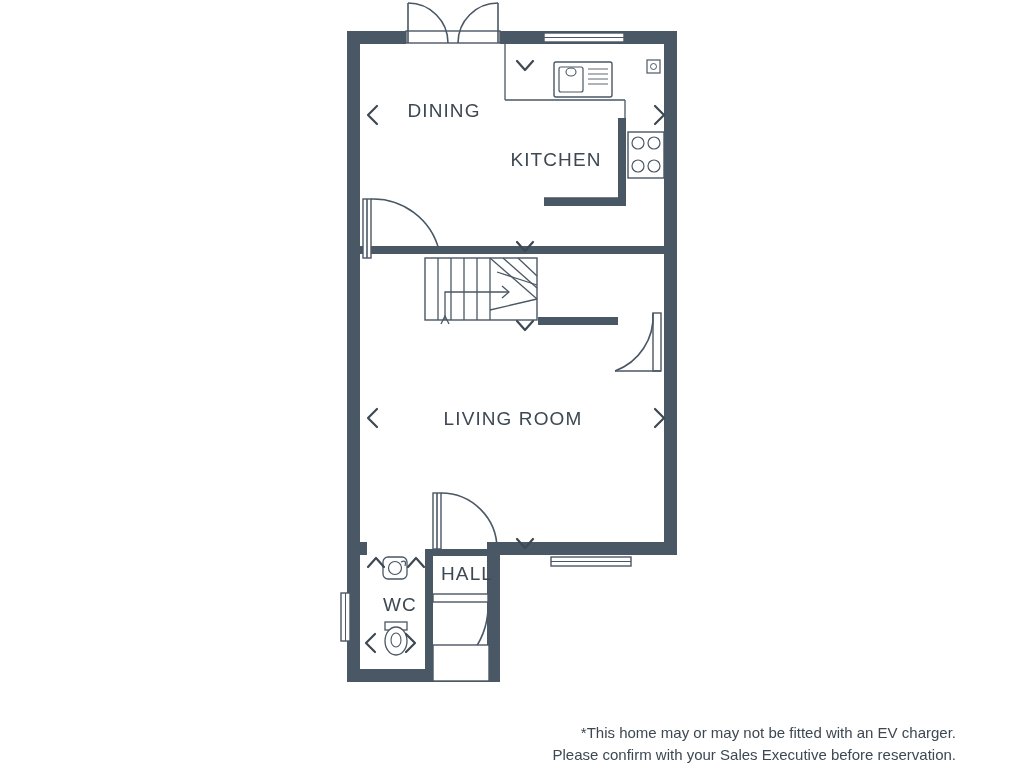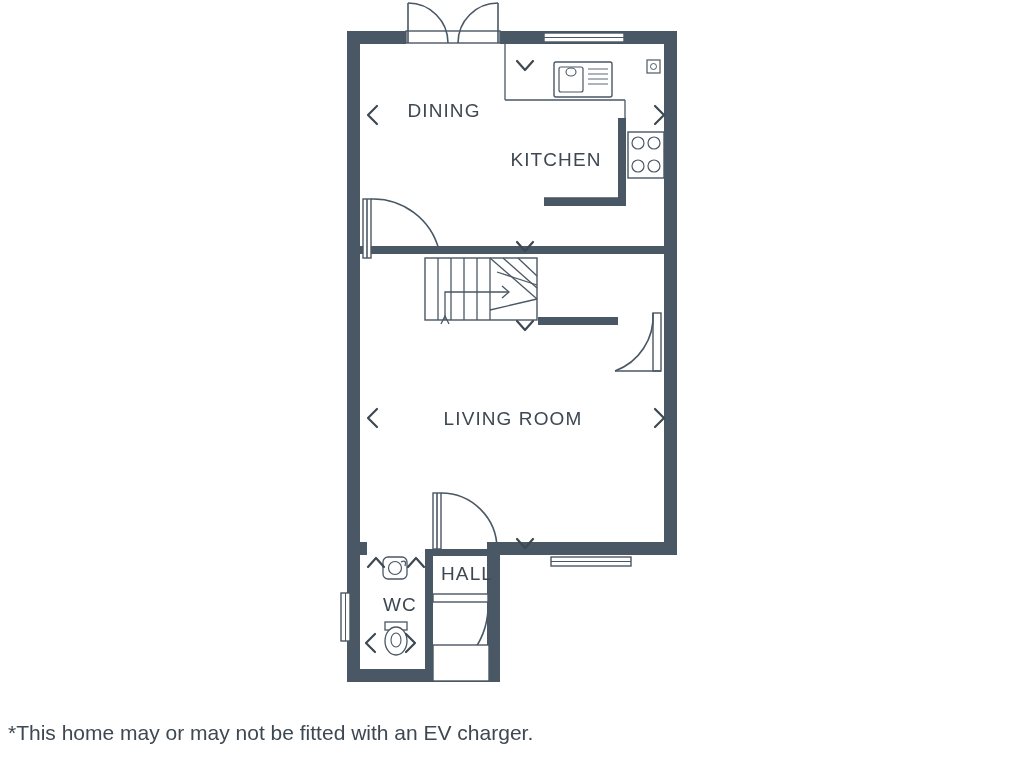--- a/index.html
+++ b/index.html
@@ -33,22 +33,22 @@
     font-family: "Liberation Sans", sans-serif;
     font-size: 19px;
     letter-spacing: 1.1px;
     fill: #3d4852;
   }
   .footnote {
     position: absolute;
     left: 0;
     top: 722px;
     width: 948px;
-    text-align: left;
-    font-size: 21px;
+    text-align: right;
+    font-size: 15px;
     line-height: 22px;
     color: #3d4852;
     font-family: "Liberation Sans", sans-serif;
   }
   .footnote div { white-space: nowrap; }
 </style>
 </head>
 <body>
 
 <div id="floorplan-root">
@@ -217,15 +217,16 @@
 
     <text class="room-label" text-anchor="middle" x="436" y="117">DINING</text>
     <text class="room-label" text-anchor="middle" x="548" y="166">KITCHEN</text>
     <text class="room-label" text-anchor="middle" x="505" y="425">LIVING ROOM</text>
     <text class="room-label" text-anchor="middle" x="459" y="580">HALL</text>
     <text class="room-label" text-anchor="middle" x="392" y="611">WC</text>
   </svg>
 
   <div class="footnote">
     <div>*This home may or may not be fitted with an EV charger.</div>
+    <div>Please confirm with your Sales Executive before reservation.</div>
   </div>
 
 </div>
 
 </body></html>

